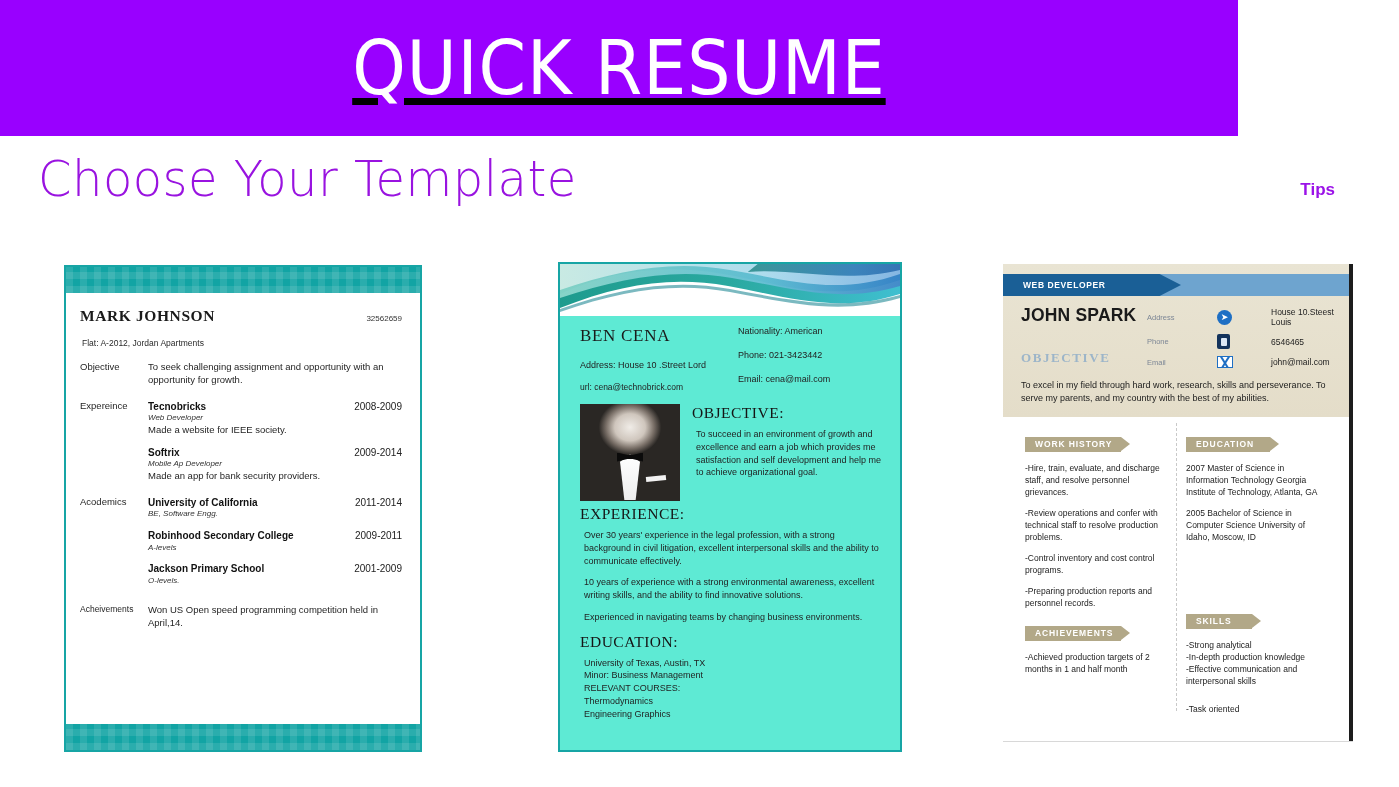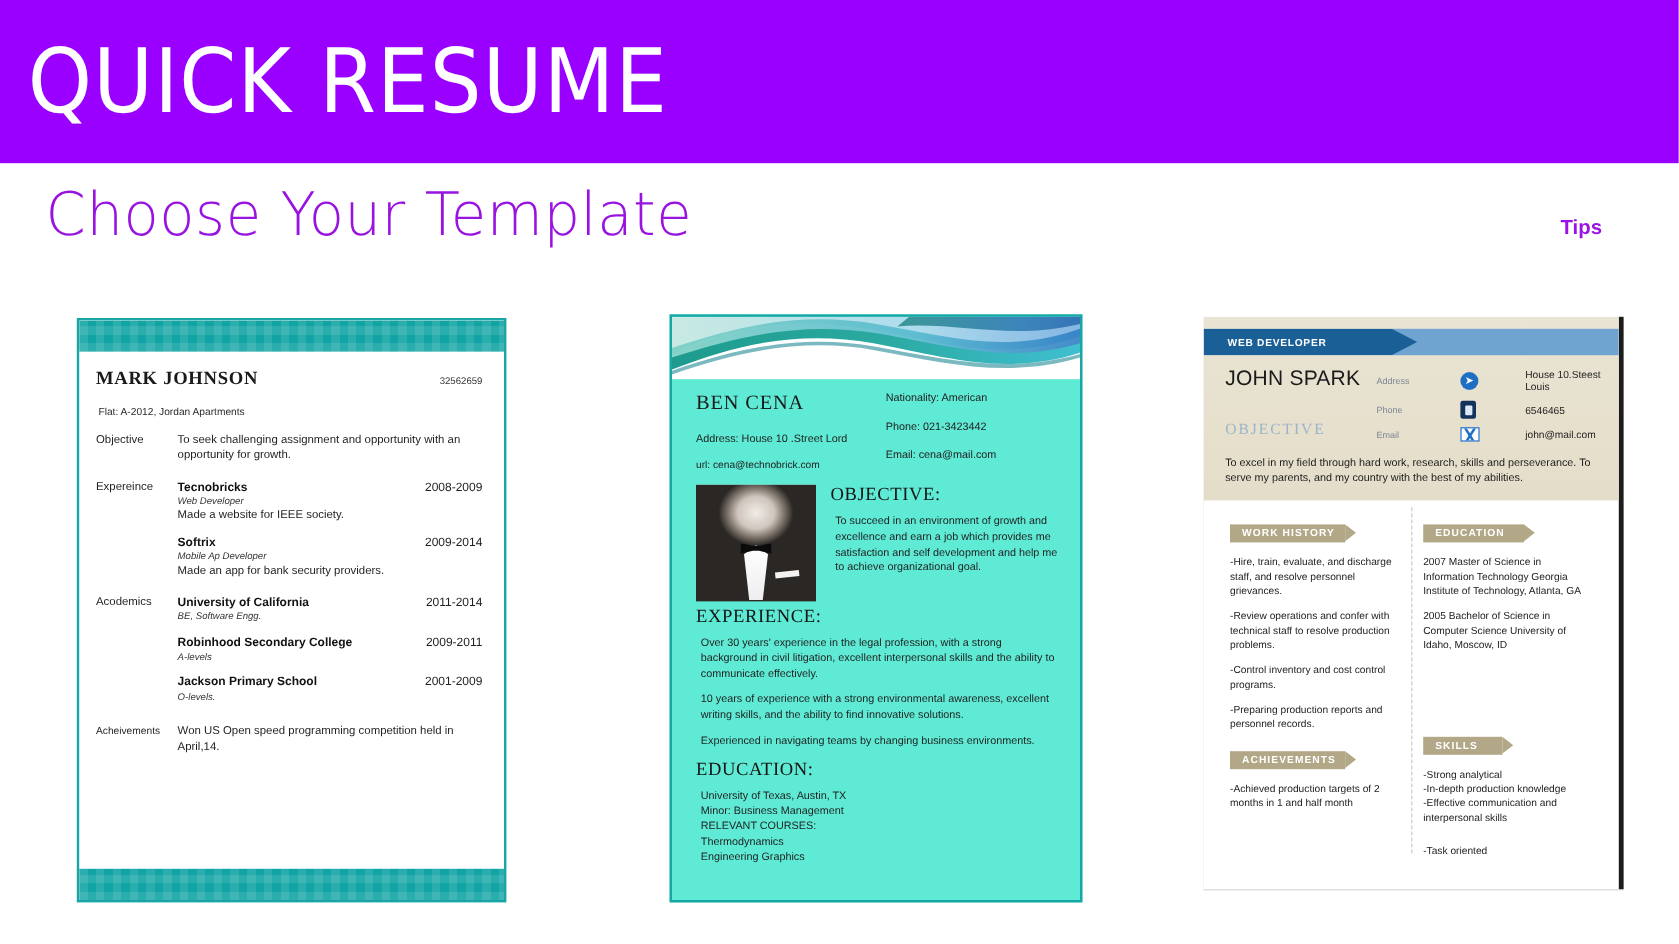--- a/index.html
+++ b/index.html
@@ -6,23 +6,23 @@
   html, body {
     width: 1399px; height: 787px;
     background: #ffffff;
     font-family: "Liberation Sans", sans-serif;
     overflow: hidden;
   }
   .page { position: relative; width: 1399px; height: 787px; background: #fff; }
 
   
   .banner {
-    position: absolute; left: 0; top: 0; width: 1399px; height: 136px;
+    position: absolute; left: 0; top: 0; width: 1238px; height: 136px;
     background: #9900ff;
-    display: flex; align-items: center; justify-content: flex-start;
+    display: flex; align-items: center; justify-content: center; text-decoration: underline;
   }
   .banner-title {
     color: #ffffff;
     font-size: 74px;
     font-weight: 400;
     letter-spacing: 1px;
     font-family: "DejaVu Sans", sans-serif;
     transform: scaleX(0.92);
     line-height: 1;
   }
@@ -158,21 +158,21 @@
   .c3-role-arrow {
     position: absolute; left: 0; top: 0; height: 22px; width: 178px;
     background: #1a5f96;
     clip-path: polygon(0 0, 88% 0, 100% 50%, 88% 100%, 0 100%);
     display: flex; align-items: center;
   }
   .c3-role-text {
     color: #fff; font-size: 8.5px; font-weight: bold; letter-spacing: 0.6px; margin-left: 20px;
   }
   .c3-info { display: flex; padding: 9px 10px 0 18px; }
-  .c3-info-left { flex: 1; }
+  .c3-info-left { flex: 1; font-weight: bold; }
   .c3-pname { font-size: 17.5px; color: #1a1a1a; letter-spacing: 0.2px; }
   .c3-objlabel {
     font-family: "Liberation Serif", serif;
     font-size: 13px; color: #9cb5c9; letter-spacing: 1.6px; margin-top: 24px;
   }
   .c3-contacts { flex: 0 0 192px; padding-top: 2px; }
   .c3-crow { display: flex; align-items: center; margin-bottom: 7px; gap: 26px; }
   .c3-clab { flex: 0 0 44px; font-size: 7.5px; color: #7d8796; }
   .c3-cicon { flex: 0 0 28px; display: flex; align-items: center; }
   .c3-cval { font-size: 8.5px; color: #232323; }

